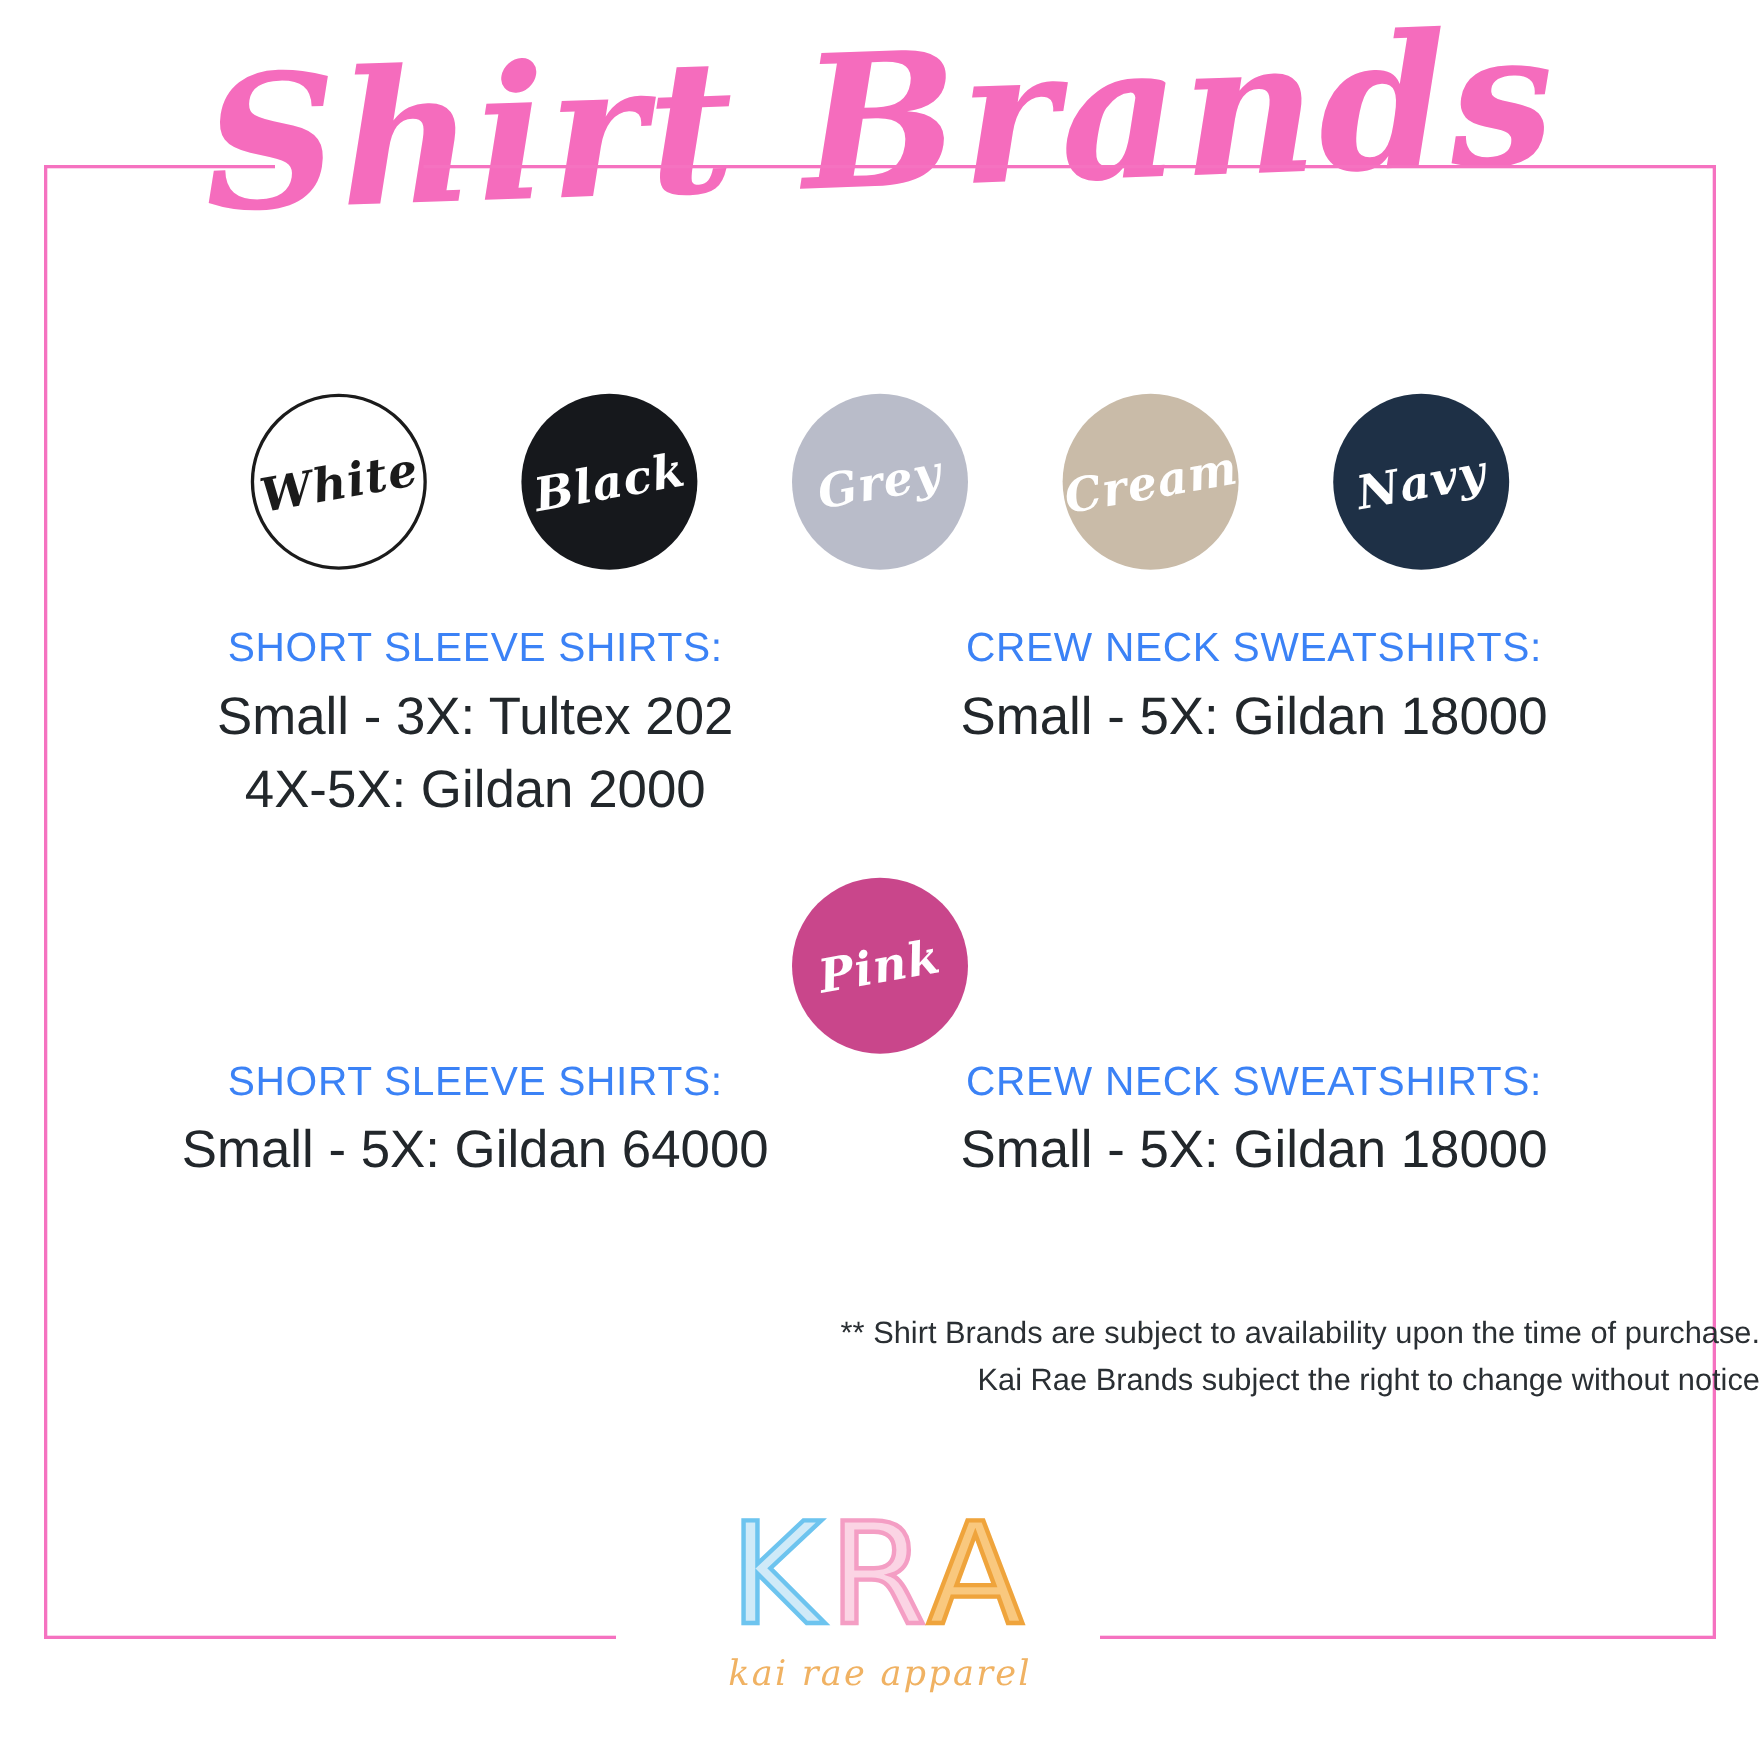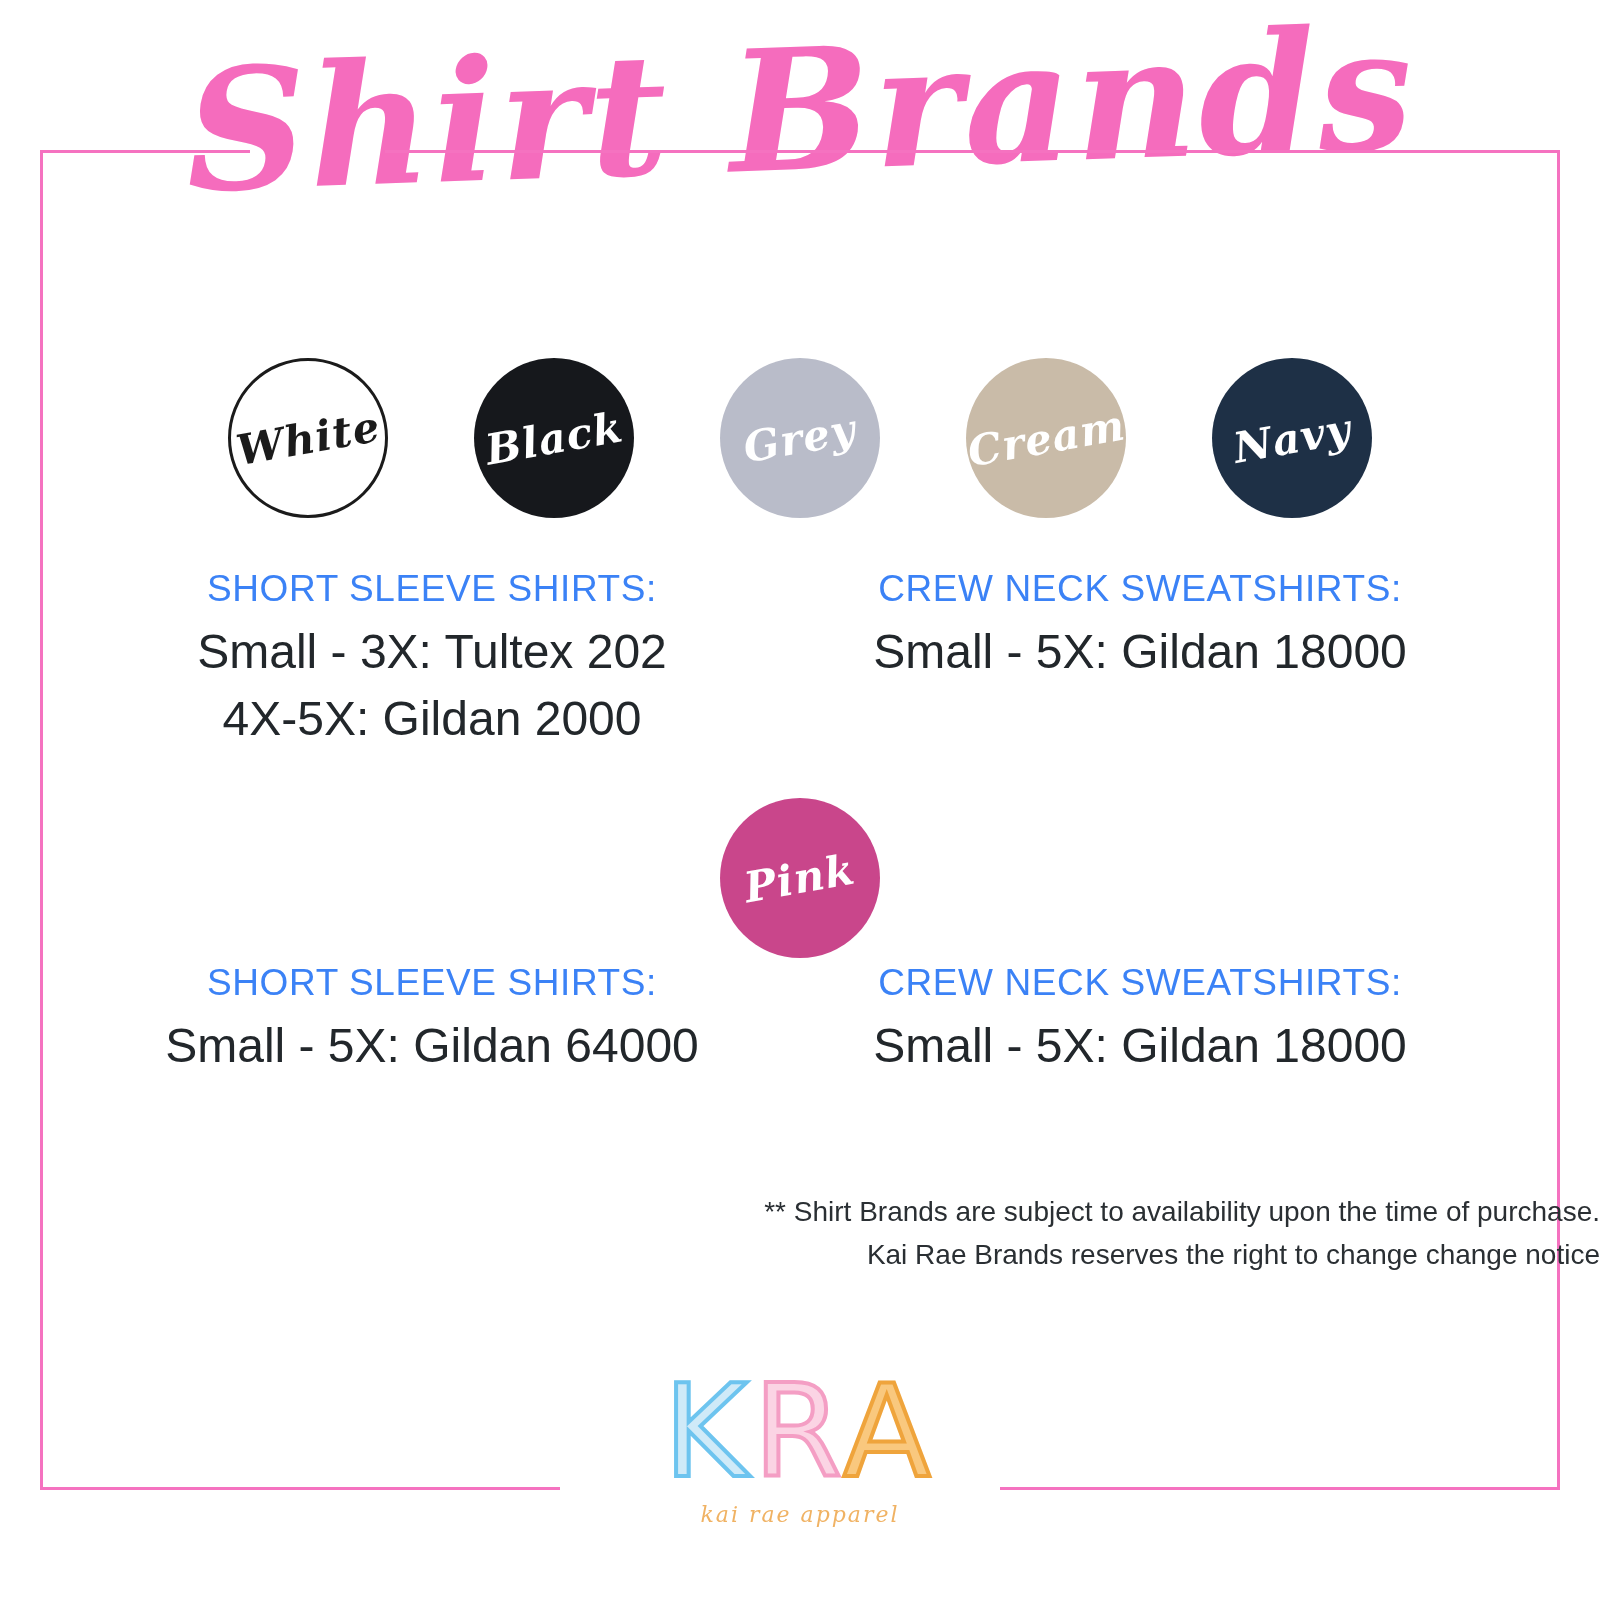--- a/index.html
+++ b/index.html
@@ -168,21 +168,21 @@
     -webkit-text-stroke: 4px #f49ec4;
   }
   .logo-letters .a {
     color: #f9c87e;
     -webkit-text-stroke: 4px #efa43c;
   }
   .logo-sub {
     margin-top: 6px;
     font-family: "DejaVu Serif", serif;
     font-style: italic;
-    font-size: 22px;
+    font-size: 32px;
     color: #f0b263;
     letter-spacing: 2px;
   }
 </style>
 </head>
 <body>
 
 <div class="title">Shirt Brands</div>
 
 <div class="frame">
@@ -234,21 +234,21 @@
   <p>Small - 5X: Gildan 64000</p>
 </div>
 
 <div class="block sec2-right">
   <h2>CREW NECK SWEATSHIRTS:</h2>
   <p>Small - 5X: Gildan 18000</p>
 </div>
 
 <div class="footnote">
   <div>** Shirt Brands are subject to availability upon the time of purchase.</div>
-  <div>Kai Rae Brands reserves the right to change change notice</div>
+  <div>Kai Rae Brands subject the right to change without notice</div>
 </div>
 
 <div class="logo">
   <div class="logo-letters">
     <span class="k">K</span><span class="r">R</span><span class="a">A</span>
   </div>
   <div class="logo-sub">kai rae apparel</div>
 </div>
 
 </body></html>

